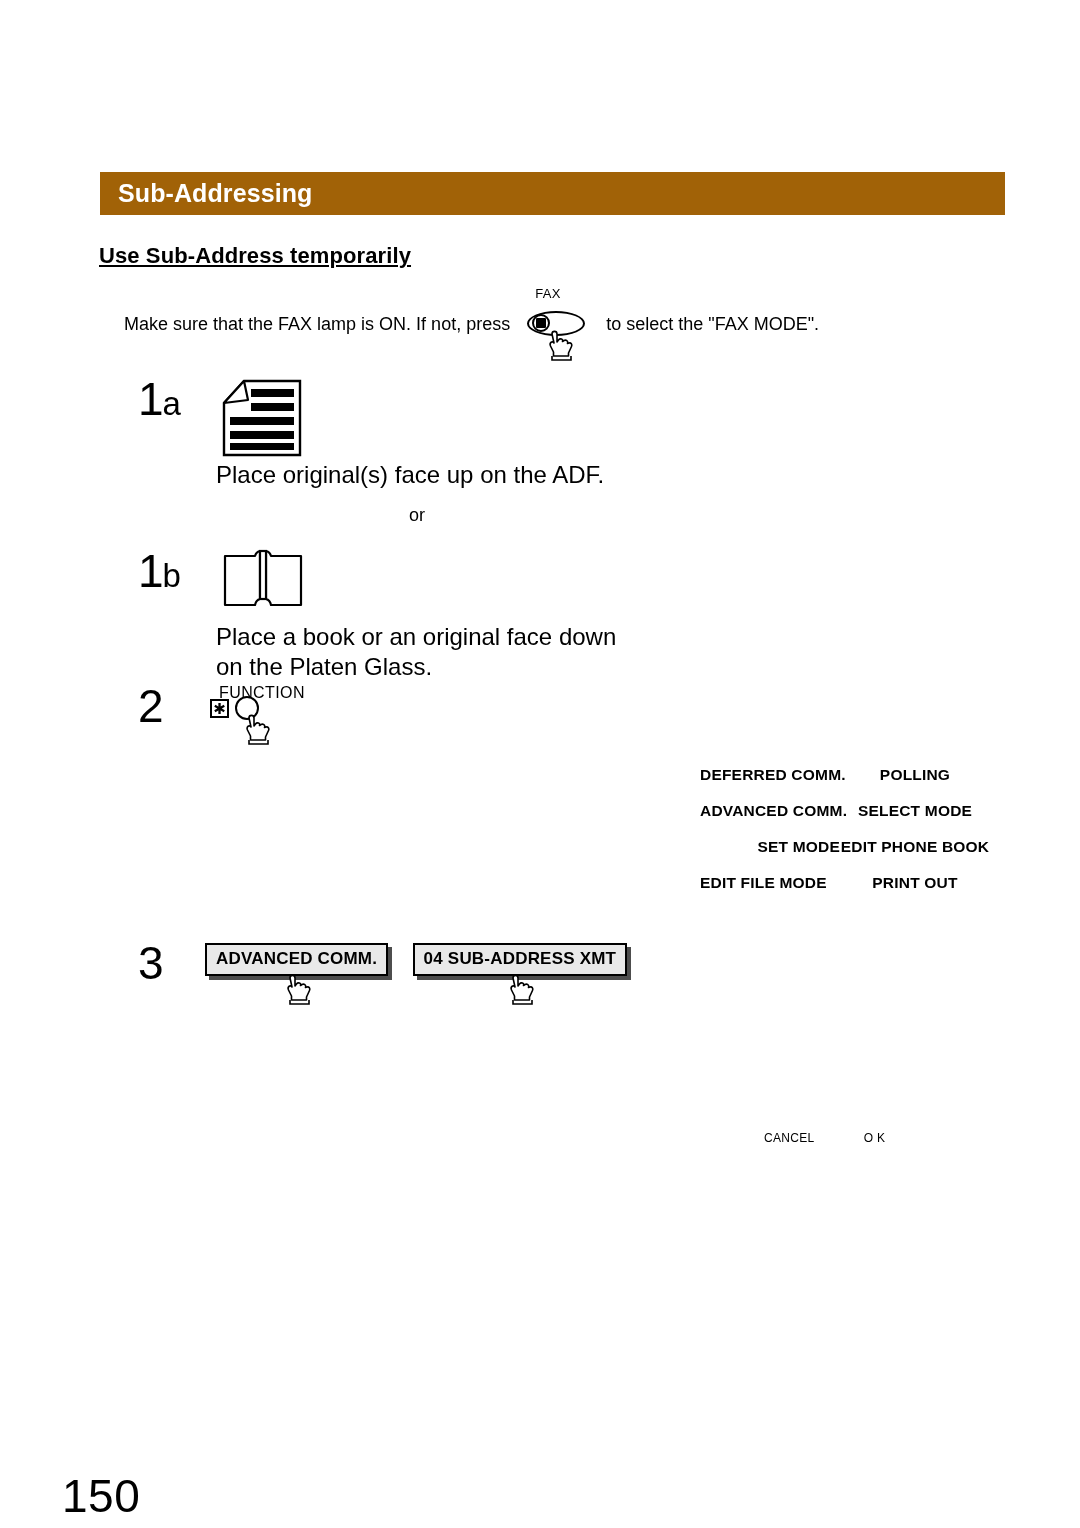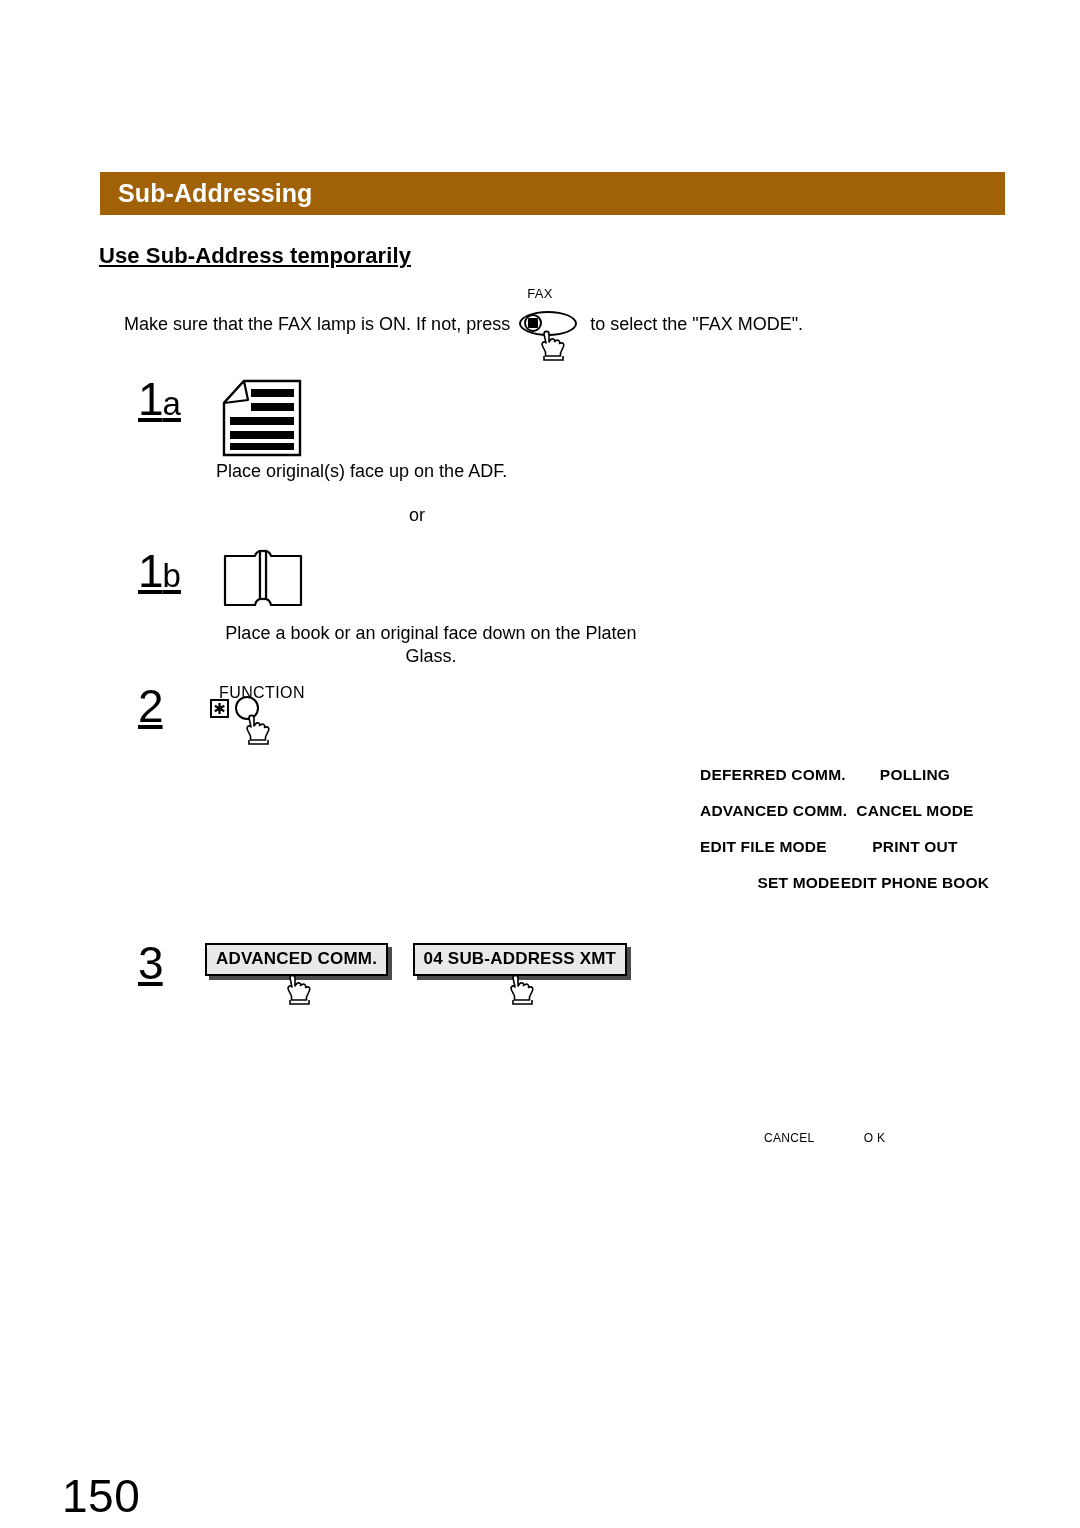--- a/index.html
+++ b/index.html
@@ -60,21 +60,21 @@
   }
   .intro .seg { vertical-align: middle; }
 
   
   .faxkey {
     display: inline-block;
     position: relative;
     width: 62px;
     height: 26px;
     vertical-align: middle;
-    margin: 0 4px;
+    margin: 0 12px;
   }
   .faxkey .lbl {
     position: absolute;
     left: 8px;
     top: -25px;
     font-size: 13px;
     letter-spacing: 0.4px;
   }
   .faxkey .oval {
     position: absolute;
@@ -111,38 +111,36 @@
   
   .hand-cursor { display: block; }
 
   
   .stepnum {
     position: absolute;
     font-size: 46px;
     font-weight: normal;
     letter-spacing: -1px;
     line-height: 1;
-    text-decoration: underline;
   }
   .stepnum .sub {
     font-size: 33px;
     letter-spacing: 0;
   }
 
   
   .doc-icon {
     position: absolute;
     left: 221px;
     top: 378px;
   }
   .cap {
     position: absolute;
-    font-size: 18px;
+    font-size: 24px;
     line-height: 1.25;
-    text-align: center;
   }
 
   .or-text {
     position: absolute;
     left: 409px;
     top: 505px;
     font-size: 18px;
   }
 
   .book-icon {
@@ -352,31 +350,31 @@
 
   <div class="menu-grid">
 
     <div class="menu-row">
       <span class="menu-cell left ta-l">DEFERRED COMM.</span>
       <span class="menu-cell right ta-c">POLLING</span>
     </div>
 
     <div class="menu-row">
       <span class="menu-cell left ta-l">ADVANCED COMM.</span>
-      <span class="menu-cell right ta-c">CANCEL MODE</span>
+      <span class="menu-cell right ta-c">SELECT MODE</span>
+    </div>
+
+    <div class="menu-row">
+      <span class="menu-cell left ta-r">SET MODE</span>
+      <span class="menu-cell right ta-c">EDIT PHONE BOOK</span>
     </div>
 
     <div class="menu-row">
       <span class="menu-cell left ta-l">EDIT FILE MODE</span>
       <span class="menu-cell right ta-c">PRINT OUT</span>
-    </div>
-
-    <div class="menu-row">
-      <span class="menu-cell left ta-r">SET MODE</span>
-      <span class="menu-cell right ta-c">EDIT PHONE BOOK</span>
     </div>
 
   </div>
 
   <div class="stepnum" style="left:138px; top:940px;">
     <span>3</span>
   </div>
 
   <div class="btn-row">
     <span class="btn-wrap">

